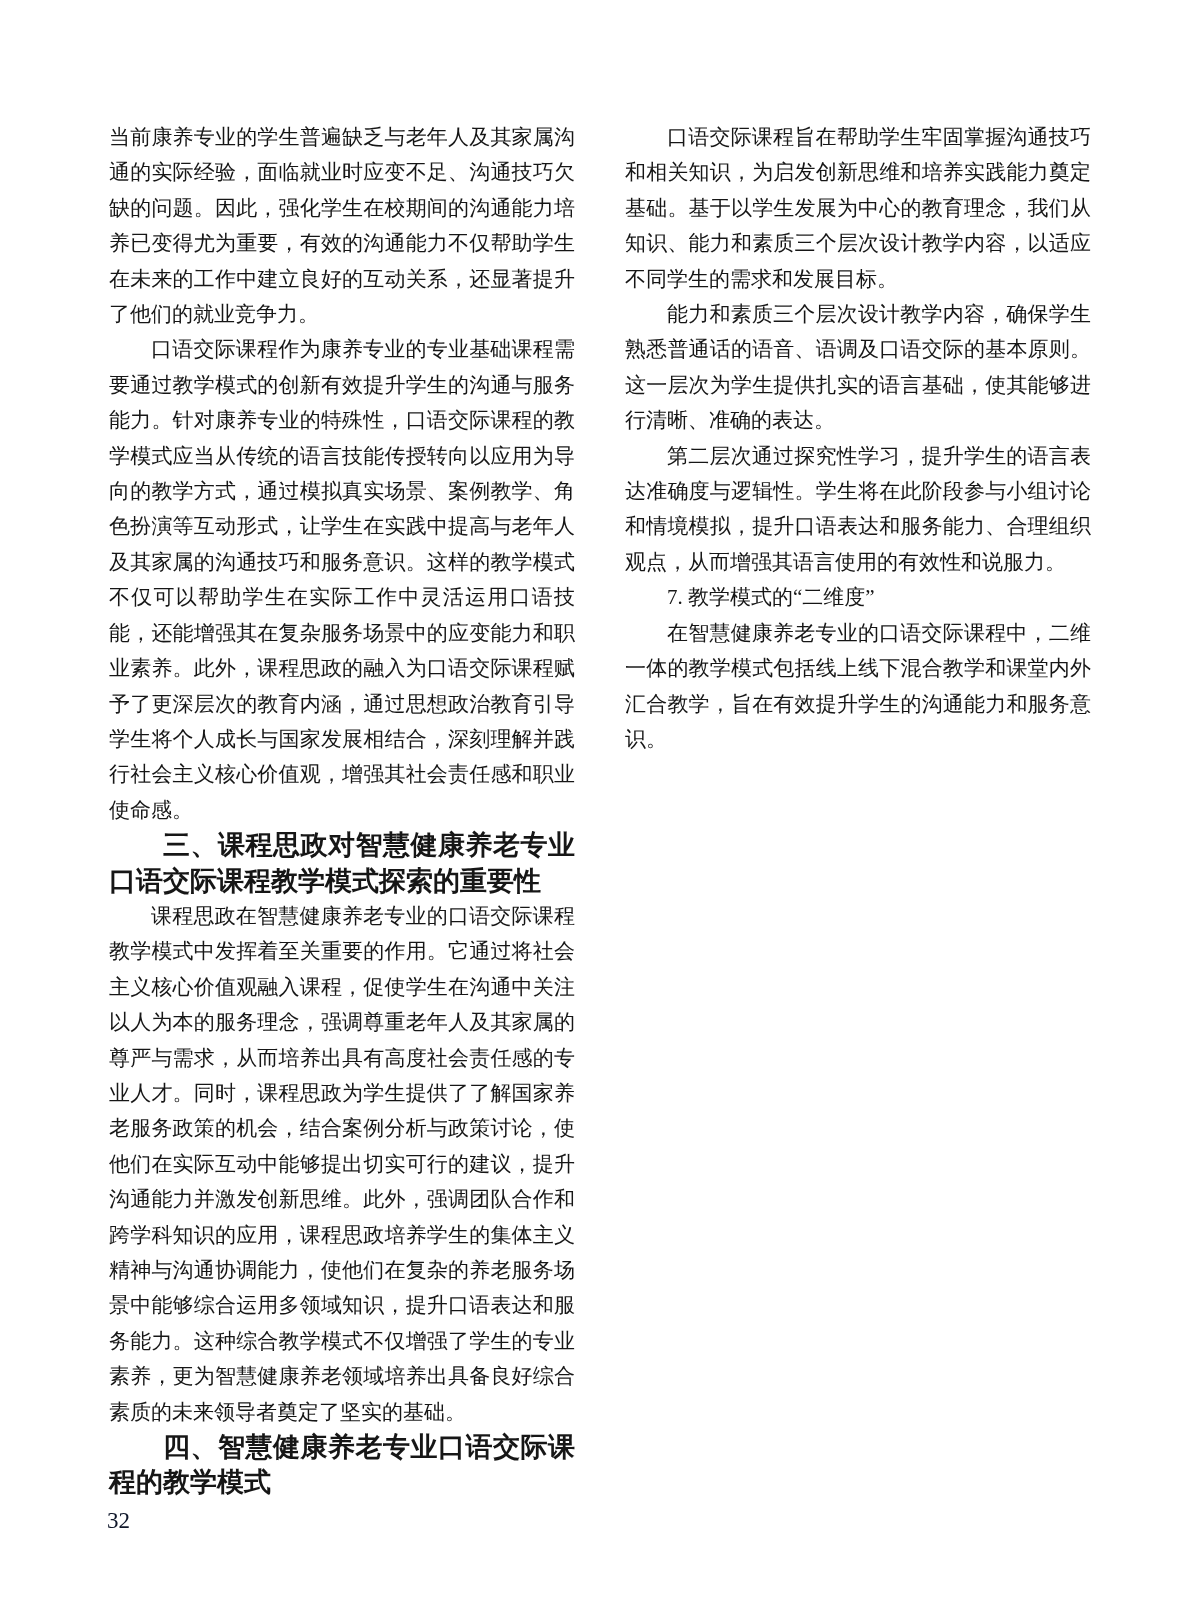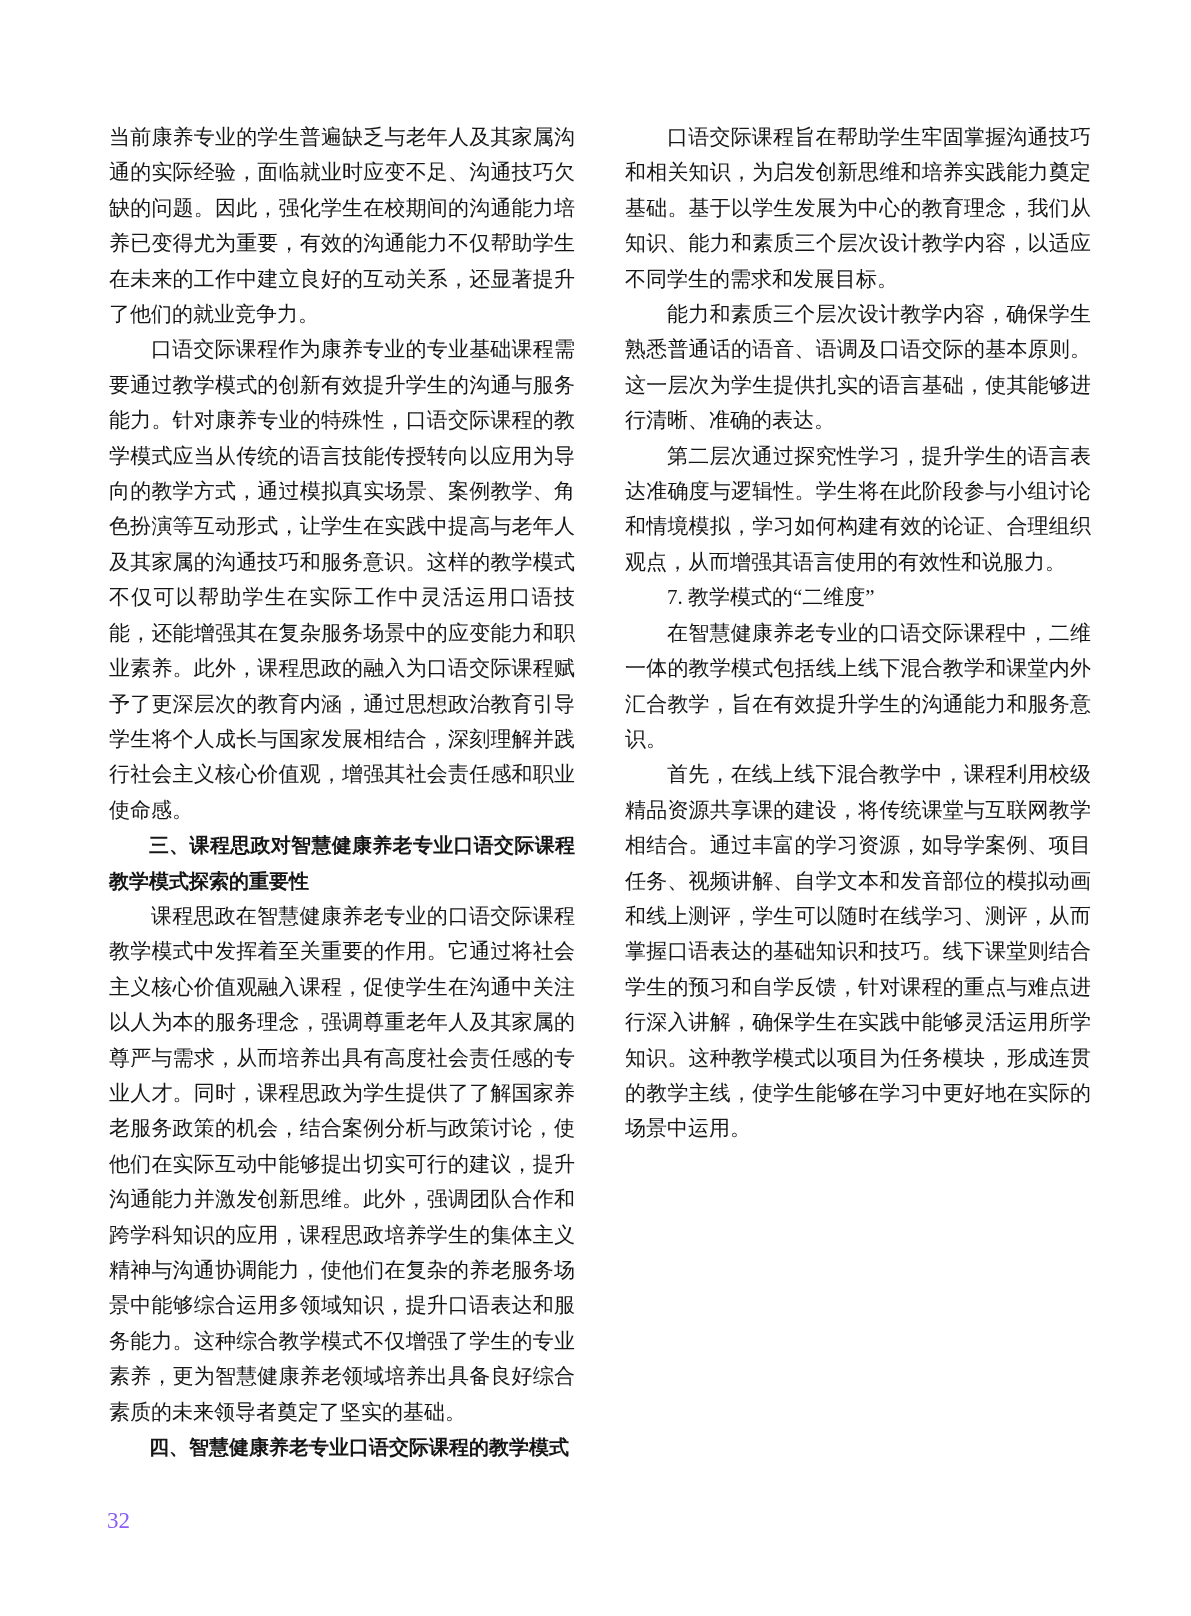--- a/index.html
+++ b/index.html
@@ -23,48 +23,47 @@
     text-justify: inter-ideograph;
     letter-spacing: 0;
   }
   .col-left  { left: 109px; }
   .col-right { left: 625px; }
   p.block { margin: 0; padding: 0; text-indent: 2em; }
   p.body-noindent { text-indent: 0; }
   p.heading {
     font-family: "Liberation Sans", sans-serif;
     font-weight: bold;
-    font-size: 20px;
+    font-size: 27px;
   }
   p.subheading {
     font-family: "Liberation Serif", serif;
     font-weight: normal;
   }
   .page-number {
     position: absolute;
     left: 107px;
     top: 1508px;
     font-size: 23px;
     font-family: "Liberation Serif", serif;
-    color: #8b5cf6;
+    color: #0f172a;
   }
 </style>
 </head>
 <body>
 
 <div class="page">
   <div class="column col-left">
       <p class="block body-noindent">当前康养专业的学生普遍缺乏与老年人及其家属沟通的实际经验，面临就业时应变不足、沟通技巧欠缺的问题。因此，强化学生在校期间的沟通能力培养已变得尤为重要，有效的沟通能力不仅帮助学生在未来的工作中建立良好的互动关系，还显著提升了他们的就业竞争力。</p>
       <p class="block body">口语交际课程作为康养专业的专业基础课程需要通过教学模式的创新有效提升学生的沟通与服务能力。针对康养专业的特殊性，口语交际课程的教学模式应当从传统的语言技能传授转向以应用为导向的教学方式，通过模拟真实场景、案例教学、角色扮演等互动形式，让学生在实践中提高与老年人及其家属的沟通技巧和服务意识。这样的教学模式不仅可以帮助学生在实际工作中灵活运用口语技能，还能增强其在复杂服务场景中的应变能力和职业素养。此外，课程思政的融入为口语交际课程赋予了更深层次的教育内涵，通过思想政治教育引导学生将个人成长与国家发展相结合，深刻理解并践行社会主义核心价值观，增强其社会责任感和职业使命感。</p>
       <p class="block heading">三、课程思政对智慧健康养老专业口语交际课程教学模式探索的重要性</p>
       <p class="block body">课程思政在智慧健康养老专业的口语交际课程教学模式中发挥着至关重要的作用。它通过将社会主义核心价值观融入课程，促使学生在沟通中关注以人为本的服务理念，强调尊重老年人及其家属的尊严与需求，从而培养出具有高度社会责任感的专业人才。同时，课程思政为学生提供了了解国家养老服务政策的机会，结合案例分析与政策讨论，使他们在实际互动中能够提出切实可行的建议，提升沟通能力并激发创新思维。此外，强调团队合作和跨学科知识的应用，课程思政培养学生的集体主义精神与沟通协调能力，使他们在复杂的养老服务场景中能够综合运用多领域知识，提升口语表达和服务能力。这种综合教学模式不仅增强了学生的专业素养，更为智慧健康养老领域培养出具备良好综合素质的未来领导者奠定了坚实的基础。</p>
       <p class="block heading">四、智慧健康养老专业口语交际课程的教学模式</p>
     </div>
   <div class="column col-right">
       <p class="block body">口语交际课程旨在帮助学生牢固掌握沟通技巧和相关知识，为启发创新思维和培养实践能力奠定基础。基于以学生发展为中心的教育理念，我们从知识、能力和素质三个层次设计教学内容，以适应不同学生的需求和发展目标。</p>
       <p class="block body">能力和素质三个层次设计教学内容，确保学生熟悉普通话的语音、语调及口语交际的基本原则。这一层次为学生提供扎实的语言基础，使其能够进行清晰、准确的表达。</p>
-      <p class="block body">第二层次通过探究性学习，提升学生的语言表达准确度与逻辑性。学生将在此阶段参与小组讨论和情境模拟，学习如何构建有效的论证、合理组织观点，从而增强其语言使用的有效性和说服力。</p>
+      <p class="block body">第二层次通过探究性学习，提升学生的语言表达准确度与逻辑性。学生将在此阶段参与小组讨论和情境模拟，提升口语表达和服务能力、合理组织观点，从而增强其语言使用的有效性和说服力。</p>
       <p class="block subheading">7. 教学模式的“二维度”</p>
       <p class="block body">在智慧健康养老专业的口语交际课程中，二维一体的教学模式包括线上线下混合教学和课堂内外汇合教学，旨在有效提升学生的沟通能力和服务意识。</p>
-      <p class="block body">首先，在线上线下混合教学中，课程利用校级精品资源共享课的建设，将传统课堂与互联网教学相结合。通过丰富的学习资源，如导学案例、项目任务、视频讲解、自学文本和发音部位的模拟动画和线上测评，学生可以随时在线学习、测评，从而掌握口语表达的基础知识和技巧。线下课堂则结合学生的预习和自学反馈，针对课程的重点与难点进行深入讲解，确保学生在实践中能够灵活运用所学知识。这种教学模式以项目为任务模块，形成连贯的教学主线，使学生能够在学习中更好地在实际的场景中运用。</p>
     </div>
   <div class="page-number">32</div>
 </div>
 
 </body></html>

